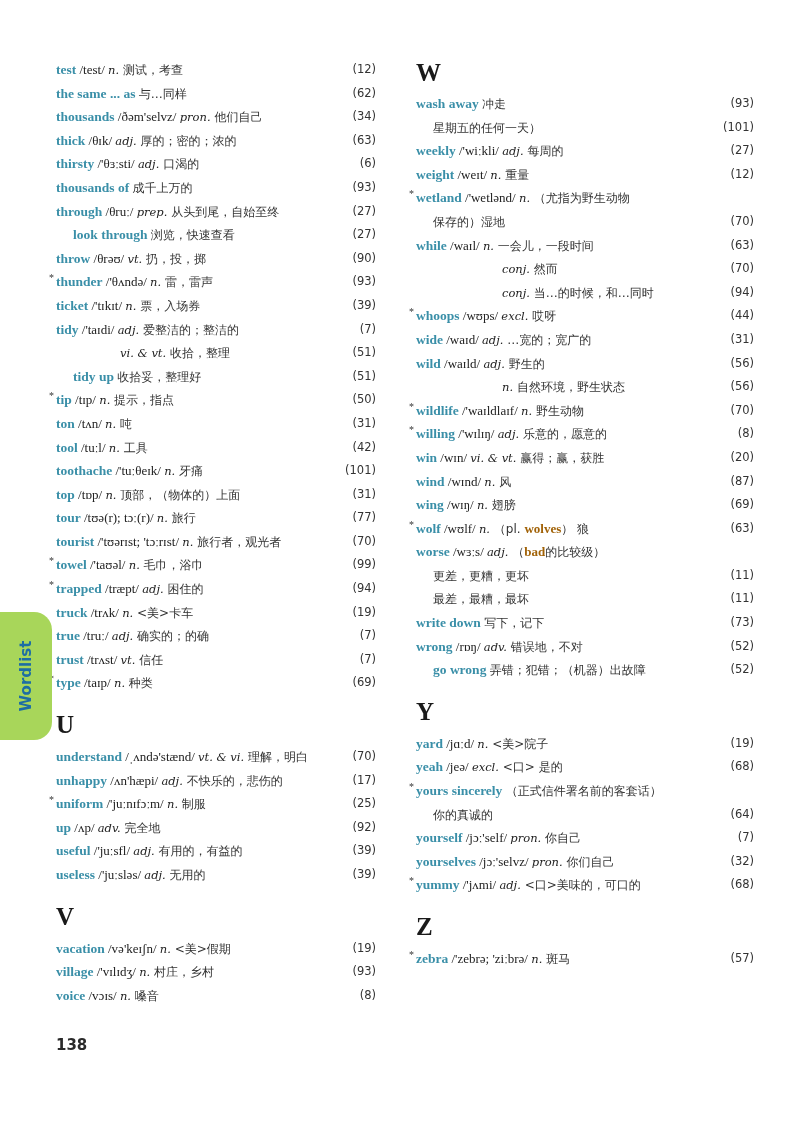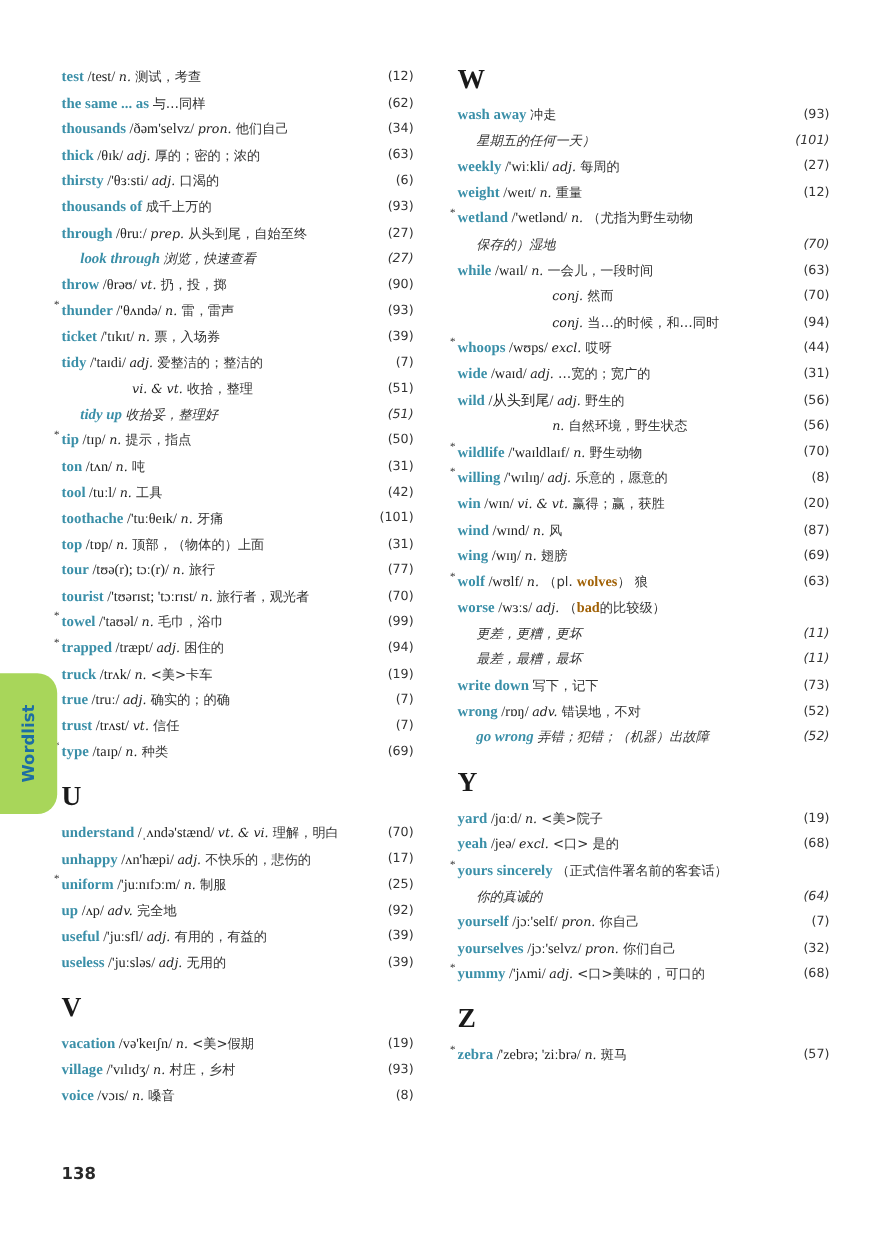--- a/index.html
+++ b/index.html
@@ -15,39 +15,39 @@
       position: relative; height: 23.6px; line-height: 23.6px; font-size: 13px;
       white-space: nowrap; padding-right: 40px;
     }
     .entry .star { position: absolute; left: -7px; top: -4px; font-size: 10px; color: #333; }
     .entry .hw { color: #3a8fa8; font-weight: bold; font-size: 13.5px; }
     .entry .ph { color: #222; }
     .entry .pos { font-style: italic; font-size: 11.5px; font-family: "DejaVu Serif", serif; color: #222; }
     .entry .zh { font-family: "DejaVu Sans", sans-serif; font-size: 12px; color: #333; }
     .entry .pg { position: absolute; right: 0; top: 0; font-family: "DejaVu Sans", sans-serif; font-size: 11.5px; color: #333; }
     .entry .hw2 { color: #a16207; font-weight: bold; }
-    .indent1 { padding-left: 17px; font-style: italic; }
+    .indent1 { padding-left: 17px; }
     .indent2 { padding-left: 64px; }
     .indent3 { padding-left: 86px; }
     .letter {
       font-size: 25px; font-weight: bold; font-family: "Liberation Serif", serif; color: #1a1a1a;
       height: 40px; line-height: 40px;
     }
     .letter-top { height: 34px; line-height: 30px; }
     .gap { height: 10px; }
     .side-tab {
       position: absolute; left: 0; top: 612px; width: 52px; height: 128px;
       background: #a8d65a; border-radius: 0 18px 18px 0;
     }
     .side-tab span {
       position: absolute; left: 50%; top: 50%; transform: translate(-50%, -50%) rotate(-90deg);
       color: #1c6ea4; font-family: "DejaVu Sans", sans-serif; font-weight: bold; font-size: 15px; white-space: nowrap;
     }
     .page-number {
-      position: absolute; left: 56px; top: 1058px; font-family: "DejaVu Sans", sans-serif;
+      position: absolute; left: 56px; top: 1036px; font-family: "DejaVu Sans", sans-serif;
       font-weight: bold; font-size: 15px; color: #2a2a2a;
     }
   </style>
 </head>
 <body>
 
 <div class="page">
 
   <div class="col col-left">
     <div>
@@ -105,21 +105,21 @@
         <div class="entry indent1"><span class="zh">星期五的任何一天）</span><span class="pg">(101)</span></div>
         <div class="entry"><span class="hw">weekly</span><span class="ph"> /'wiːkli/ </span><span class="pos">adj.</span><span class="zh"> 每周的</span><span class="pg">(27)</span></div>
         <div class="entry"><span class="hw">weight</span><span class="ph"> /weɪt/ </span><span class="pos">n.</span><span class="zh"> 重量</span><span class="pg">(12)</span></div>
         <div class="entry"><span class="star">*</span><span class="hw">wetland</span><span class="ph"> /'wetlənd/ </span><span class="pos">n.</span><span class="zh"> （尤指为野生动物</span></div>
         <div class="entry indent1"><span class="zh">保存的）湿地</span><span class="pg">(70)</span></div>
         <div class="entry"><span class="hw">while</span><span class="ph"> /waɪl/ </span><span class="pos">n.</span><span class="zh"> 一会儿，一段时间</span><span class="pg">(63)</span></div>
         <div class="entry indent3"><span class="pos">conj.</span><span class="zh"> 然而</span><span class="pg">(70)</span></div>
         <div class="entry indent3"><span class="pos">conj.</span><span class="zh"> 当…的时候，和…同时</span><span class="pg">(94)</span></div>
         <div class="entry"><span class="star">*</span><span class="hw">whoops</span><span class="ph"> /wʊps/ </span><span class="pos">excl.</span><span class="zh"> 哎呀</span><span class="pg">(44)</span></div>
         <div class="entry"><span class="hw">wide</span><span class="ph"> /waɪd/ </span><span class="pos">adj.</span><span class="zh"> …宽的；宽广的</span><span class="pg">(31)</span></div>
-        <div class="entry"><span class="hw">wild</span><span class="ph"> /从头到尾/ </span><span class="pos">adj.</span><span class="zh"> 野生的</span><span class="pg">(56)</span></div>
+        <div class="entry"><span class="hw">wild</span><span class="ph"> /waɪld/ </span><span class="pos">adj.</span><span class="zh"> 野生的</span><span class="pg">(56)</span></div>
         <div class="entry indent3"><span class="pos">n.</span><span class="zh"> 自然环境，野生状态</span><span class="pg">(56)</span></div>
         <div class="entry"><span class="star">*</span><span class="hw">wildlife</span><span class="ph"> /'waɪldlaɪf/ </span><span class="pos">n.</span><span class="zh"> 野生动物</span><span class="pg">(70)</span></div>
         <div class="entry"><span class="star">*</span><span class="hw">willing</span><span class="ph"> /'wɪlɪŋ/ </span><span class="pos">adj.</span><span class="zh"> 乐意的，愿意的</span><span class="pg">(8)</span></div>
         <div class="entry"><span class="hw">win</span><span class="ph"> /wɪn/ </span><span class="pos">vi. &amp; vt.</span><span class="zh"> 赢得；赢，获胜</span><span class="pg">(20)</span></div>
         <div class="entry"><span class="hw">wind</span><span class="ph"> /wɪnd/ </span><span class="pos">n.</span><span class="zh"> 风</span><span class="pg">(87)</span></div>
         <div class="entry"><span class="hw">wing</span><span class="ph"> /wɪŋ/ </span><span class="pos">n.</span><span class="zh"> 翅膀</span><span class="pg">(69)</span></div>
         <div class="entry"><span class="star">*</span><span class="hw">wolf</span><span class="ph"> /wʊlf/ </span><span class="pos">n.</span><span class="zh"> （pl. </span><span class="hw2">wolves</span><span class="zh">） 狼</span><span class="pg">(63)</span></div>
         <div class="entry"><span class="hw">worse</span><span class="ph"> /wɜːs/ </span><span class="pos">adj.</span><span class="zh"> （</span><span class="hw2">bad</span><span class="zh">的比较级）</span></div>
         <div class="entry indent1"><span class="zh">更差，更糟，更坏</span><span class="pg">(11)</span></div>
         <div class="entry indent1"><span class="zh">最差，最糟，最坏</span><span class="pg">(11)</span></div>

